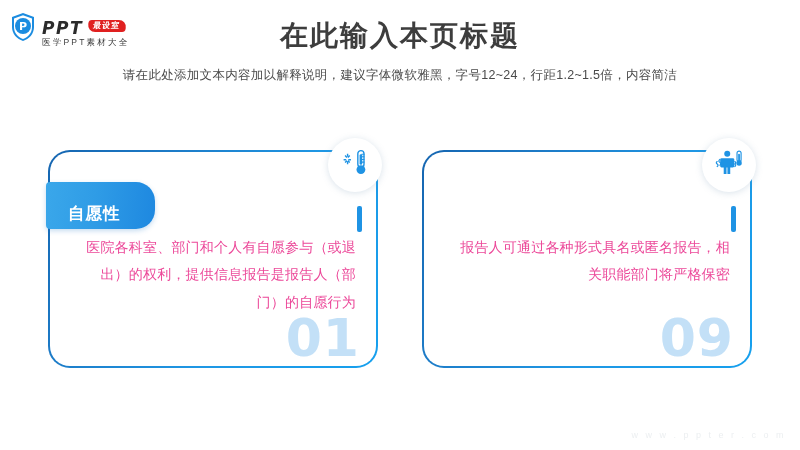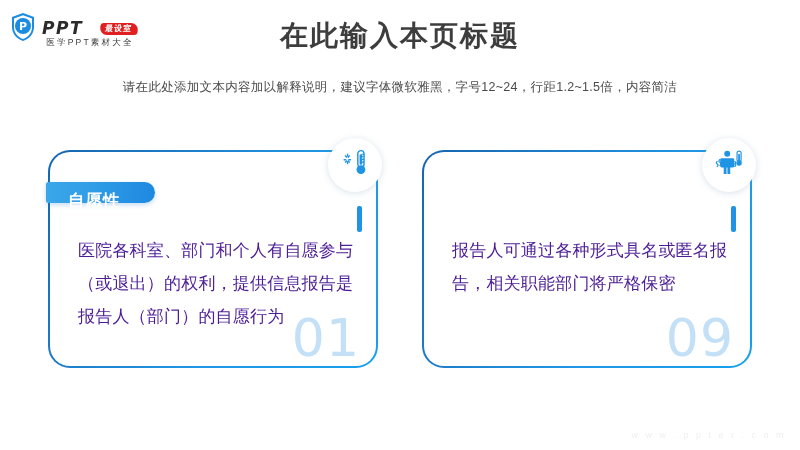--- a/index.html
+++ b/index.html
@@ -9,21 +9,21 @@
     font-family:"Liberation Sans","DejaVu Sans",sans-serif;
     position:relative;
     overflow:hidden;
     color:#3c3c3c;
   }
 
   
   .logo { position:absolute; left:10px; top:8px; display:flex; align-items:center; gap:6px; }
   .logo-shield { width:26px; height:30px; flex:none; }
   .logo-txt { display:flex; flex-direction:column; gap:1px; }
-  .logo-row1 { display:flex; align-items:center; gap:17px;margin-top:12px; }
+  .logo-row1 { display:flex; align-items:flex-start; gap:5px;margin-top:12px; }
   .logo-ppt {
     font-size:17px; font-weight:bold; color:#2b2b2b;
     letter-spacing:1.5px; font-style:italic; line-height:1;
     font-family:"DejaVu Sans",sans-serif;
   }
   .logo-badge {
     background:#e02020; color:#fff; font-size:8px; font-weight:bold;
     padding:2px 6px 2px 5px; border-radius:3px 8px 3px 8px;
     letter-spacing:1px; line-height:1; transform:skewX(-8deg);
   }
@@ -34,21 +34,21 @@
 
   
   .page-title {
     position:absolute; left:0; top:17px; width:100%; text-align:center;
     font-size:28px; font-weight:bold; color:#3d3d3d; letter-spacing:2px;font-family:Liberation Mono, monospace;
   }
   .subtitle {
     position:absolute; left:0; top:64px; width:100%; text-align:center;
     font-size:12.5px; color:#4a4a4a; line-height:1.85;
   }
-  .subtitle div { letter-spacing:.3px;margin-top:12px; }
+  .subtitle div { letter-spacing:.3px; }
 
   
   .cards { position:absolute; left:0; top:150px; width:100%; height:230px; }
 
   .card { position:absolute; width:330px; height:218px; top:0; }
   .card.left  { left:48px; }
   .card.right { left:422px; }
 
   .card-frame {
     position:absolute; inset:0;
@@ -59,36 +59,36 @@
       linear-gradient(120deg,#1565b0 0%,#1d7cc8 28%,#1f97e4 60%,#16a0ee 100%) border-box;
   }
   
   .frame-notch {
     position:absolute; right:-4px; top:-8px; width:46px; height:22px;
     background:#fff;
   }
 
   .tag {
     position:absolute; left:-2px; top:32px;
-    height:21px; padding:16px 34px 0 22px;
+    height:47px; padding:16px 34px 0 22px;
     display:flex; align-items:center;
     border-radius:4px 19px 19px 4px;
     background:linear-gradient(95deg,#3aa7ea 0%,#2f9ce6 45%,#1e88e0 100%);
     color:#ffffff; font-size:16.5px; font-weight:bold; letter-spacing:1px;
     box-shadow:0 2px 5px rgba(30,120,200,.25);
   }
 
   .body-text {
     position:absolute; left:30px; right:22px; top:84px;
-    font-size:17px; line-height:1.95; color:#4c1d95; letter-spacing:.2px;
+    font-size:14px; line-height:1.95; color:#ec4899; letter-spacing:.2px;text-align:right;
   }
 
   .watermark {
     position:absolute; right:18px; bottom:4px;
-    font-size:52px; font-weight:normal; color:#c3e0f7;
+    font-size:52px; font-weight:bold; color:#c3e0f7;
     line-height:1; letter-spacing:1px;
     font-family:"DejaVu Sans",sans-serif;
   }
 
   
   .icon-stem {
     position:absolute; right:16px; top:56px;
     width:5px; height:26px; border-radius:2px;
     background:#1f93e4;
   }

